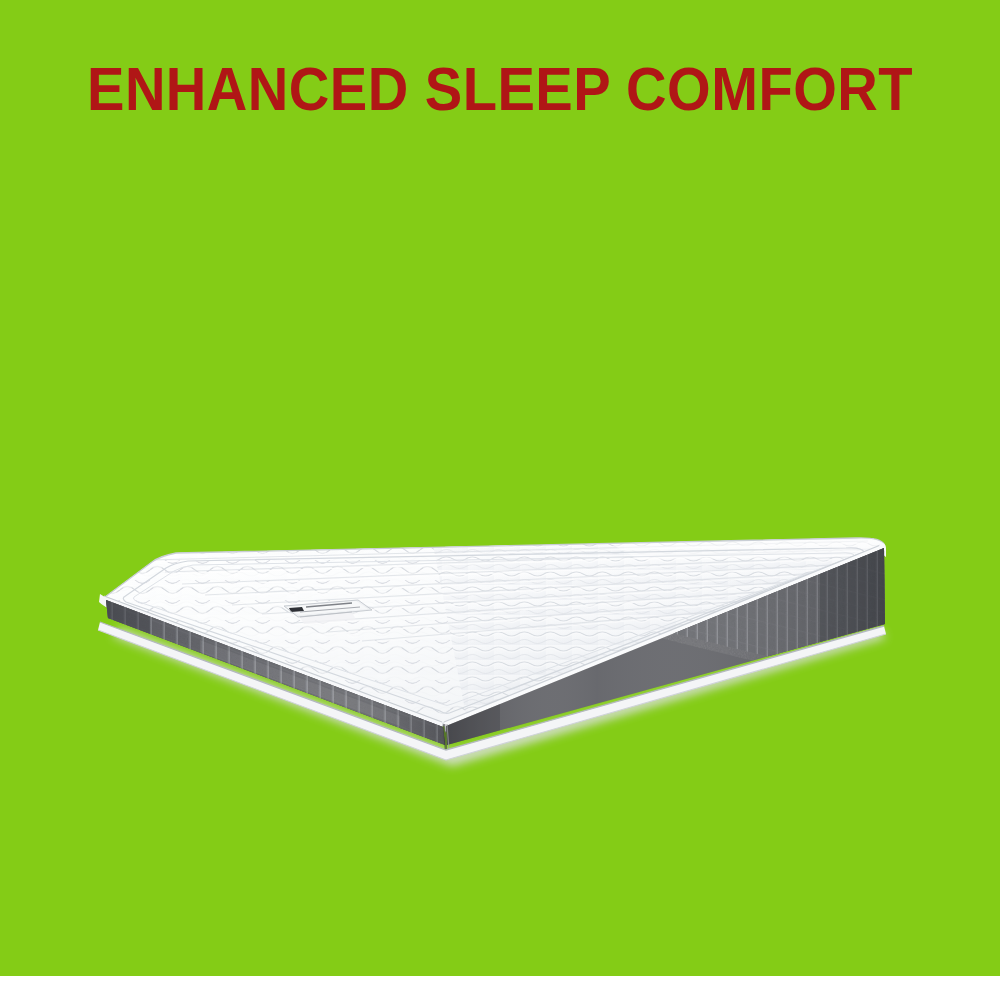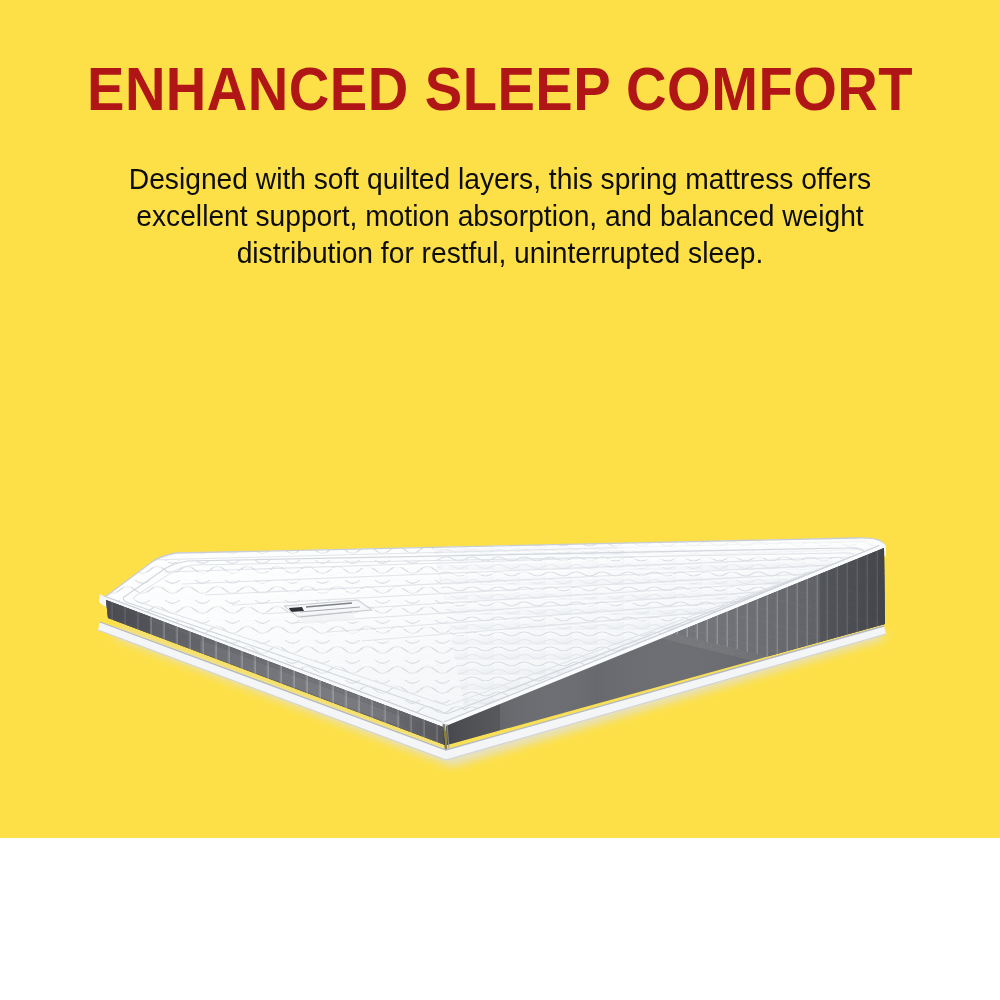--- a/index.html
+++ b/index.html
@@ -12,22 +12,22 @@
     width: 1000px;
     height: 1000px;
     overflow: hidden;
     font-family: "Liberation Sans", sans-serif;
     -webkit-font-smoothing: antialiased;
   }
 
   #page {
     position: relative;
     width: 1000px;
-    height: 838px;
-    background: #fde047;
+    height: 976px;
+    background: #84cc16;
   }
 
   
   .headline-block {
     position: absolute;
     left: 0;
     top: 58px;
     width: 1000px;
     text-align: center;
   }
@@ -325,21 +325,14 @@
         <path d="M300 617 L352 612" stroke="#b9bdc3" stroke-width="0.9" fill="none"></path>
       </g>
 
     </svg>
   </div>
 
   <div class="headline-block">
     <h1 class="headline">ENHANCED SLEEP COMFORT</h1>
   </div>
 
-  <div class="subcopy-block">
-    <p class="subcopy">
-      <span class="ln">Designed with soft quilted layers, this spring mattress offers</span>
-      <span class="ln">excellent support, motion absorption, and balanced weight</span>
-      <span class="ln">distribution for restful, uninterrupted sleep.</span>
-    </p>
-  </div>
 
 </div>
 
 </body></html>

